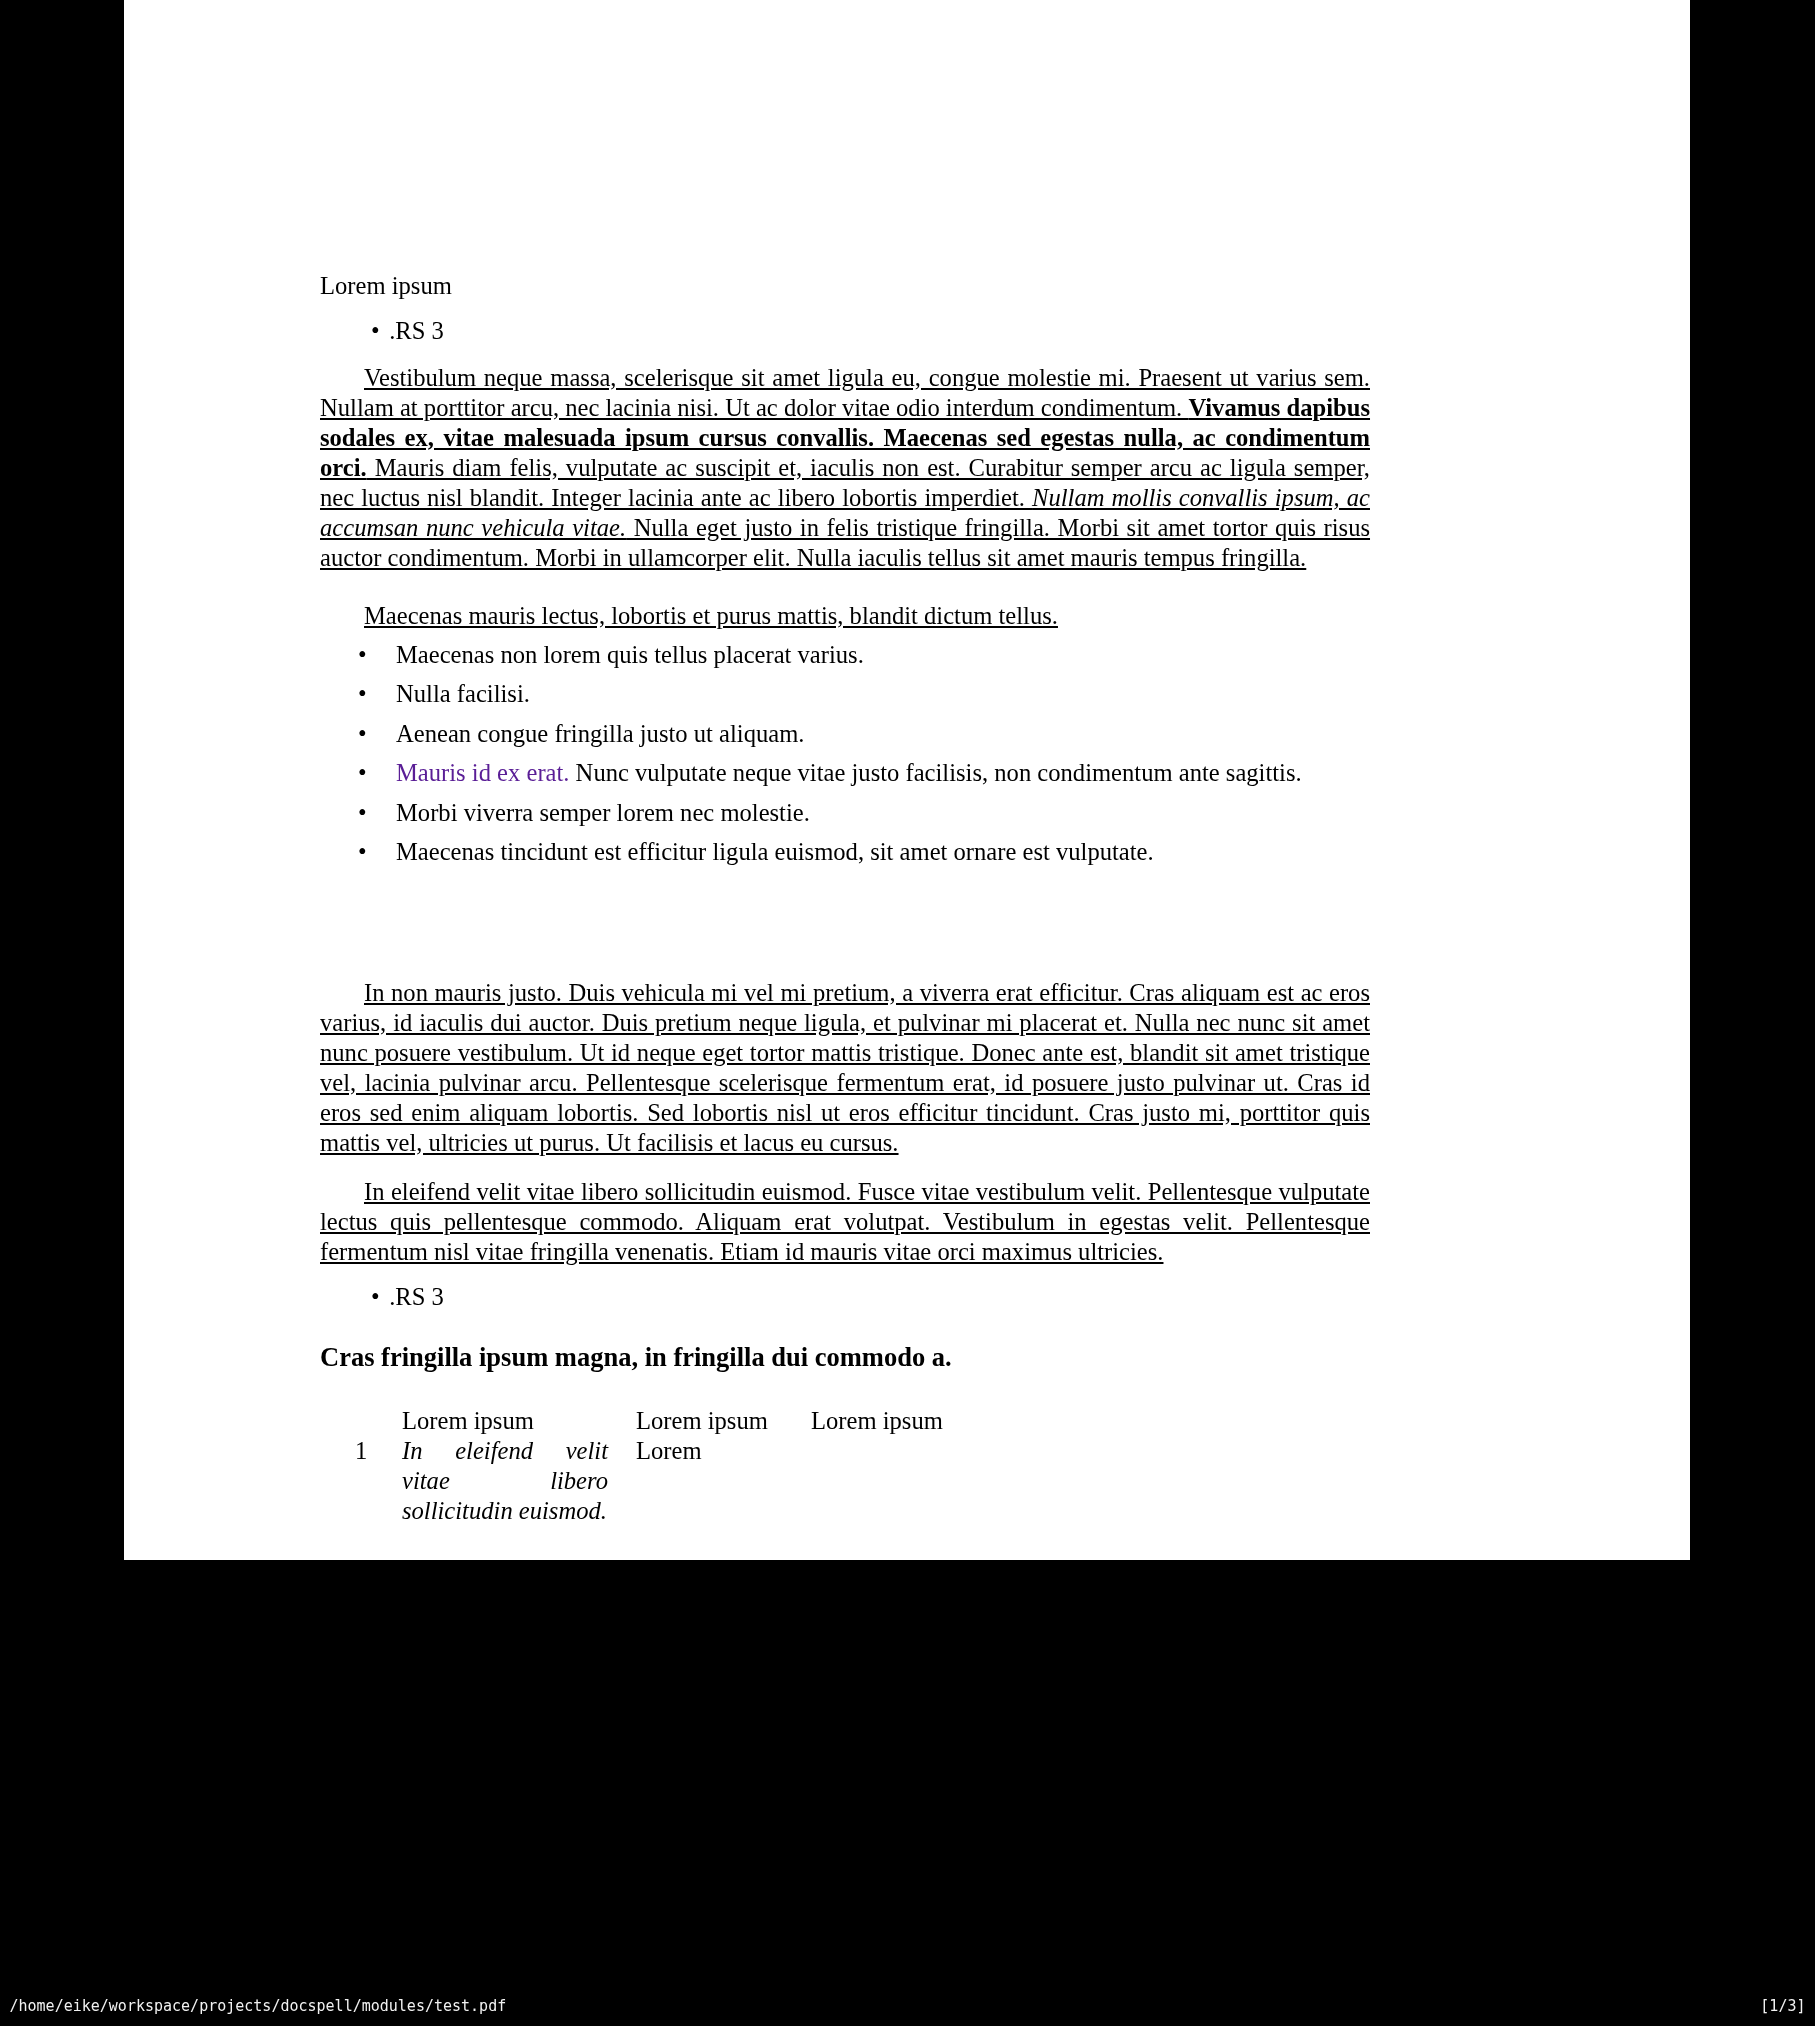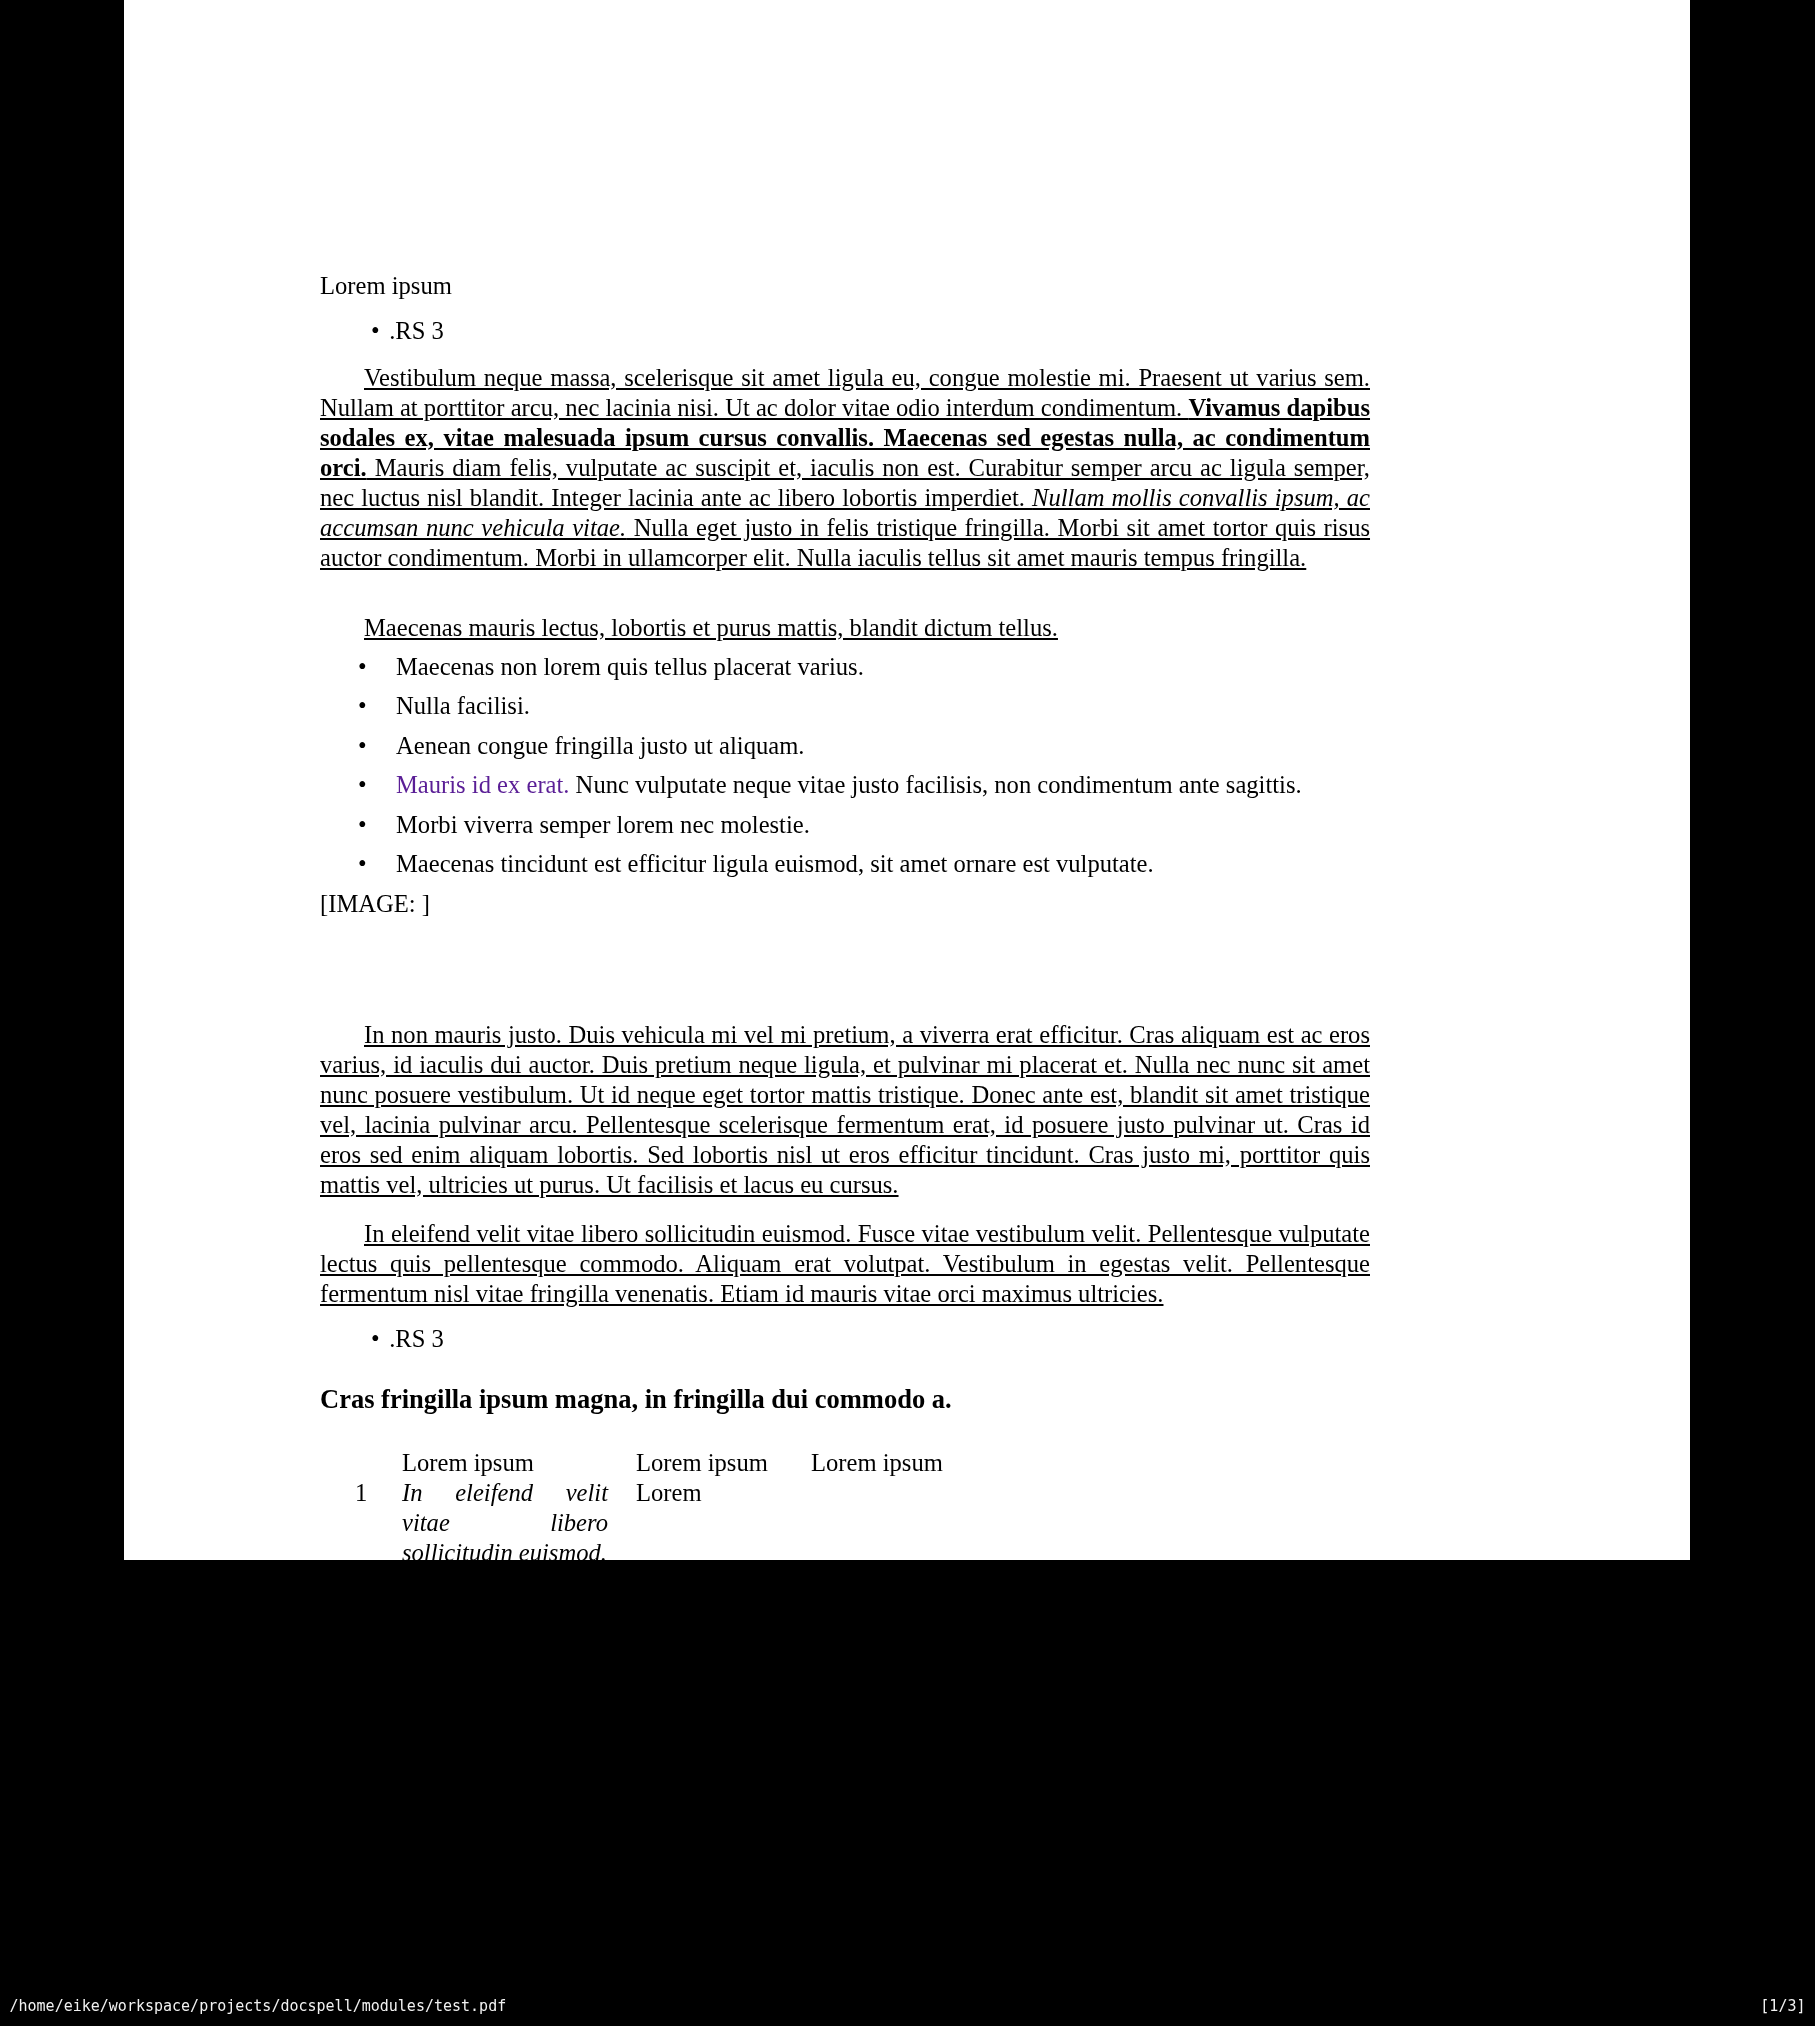--- a/index.html
+++ b/index.html
@@ -44,21 +44,21 @@
   .h1{margin-top:30px;}
   .h2{margin-top:28px;}
   .rs1{margin-top:15px;}
   .rs2{margin-top:15px;}
   .para{
     text-align:justify;
     text-decoration:underline;
   }
   .para.indent{text-indent:44px;}
   .p1{margin-top:17px;}
-  .p2{margin-top:40px;}
+  .p2{margin-top:28px;}
   .p3{margin-top:0;}
   .p4{margin-top:19px;}
   .seg-bold{font-weight:bold;}
   .seg-italic{font-style:italic;}
   .seg-link{color:var(--link);}
   .bullet-list{
     margin-top:8.5px;
     list-style:none;
   }
   .bullet-item{
@@ -114,21 +114,20 @@
 
       <ul class="bullet-list">
         <li class="bullet-item"><span class="marker">•</span><span><span class="seg-normal">Maecenas non lorem quis tellus placerat varius.</span></span></li>
         <li class="bullet-item"><span class="marker">•</span><span><span class="seg-normal">Nulla facilisi.</span></span></li>
         <li class="bullet-item"><span class="marker">•</span><span><span class="seg-normal">Aenean congue fringilla justo ut aliquam.</span></span></li>
         <li class="bullet-item"><span class="marker">•</span><span><span class="seg-link">Mauris id ex erat.</span><span class="seg-normal"> Nunc vulputate neque vitae justo facilisis, non condimentum ante sagittis.</span></span></li>
         <li class="bullet-item"><span class="marker">•</span><span><span class="seg-normal">Morbi viverra semper lorem nec molestie.</span></span></li>
         <li class="bullet-item"><span class="marker">•</span><span><span class="seg-normal">Maecenas tincidunt est efficitur ligula euismod, sit amet ornare est vulputate.</span></span></li>
       </ul>
 
-      <div class="image-placeholder">[IMAGE: ]</div>
       <div class="image-gap"></div>
 
       <p class="para indent p3">In non mauris justo.  Duis vehicula mi vel mi pretium, a viverra erat efficitur.  Cras aliquam est ac eros varius, id iaculis dui auctor.  Duis pretium neque ligula, et pulvinar mi placerat et. Nulla nec nunc sit amet nunc posuere vestibulum.  Ut id neque eget tortor mattis tristique.  Donec ante est, blandit sit amet tristique vel, lacinia pulvinar arcu.  Pellentesque scelerisque fermentum erat, id posuere justo pulvinar ut.  Cras id eros sed enim aliquam lobortis.  Sed lobortis nisl ut eros efficitur tincidunt.  Cras justo mi, porttitor quis mattis vel, ultricies ut purus.  Ut facilisis et lacus eu cursus.</p>
 
       <p class="para indent p4">In eleifend velit vitae libero sollicitudin euismod.  Fusce vitae vestibulum velit.  Pellentesque vulputate lectus quis pellentesque commodo.  Aliquam erat volutpat.  Vestibulum in egestas velit. Pellentesque fermentum nisl vitae fringilla venenatis.  Etiam id mauris vitae orci maximus ultricies.</p>
 
       <div class="rs-line rs2"><span class="marker">•</span><span>.RS 3</span></div>
 
       <div class="doc-heading h2">Cras fringilla ipsum magna, in fringilla dui commodo a.</div>
 

